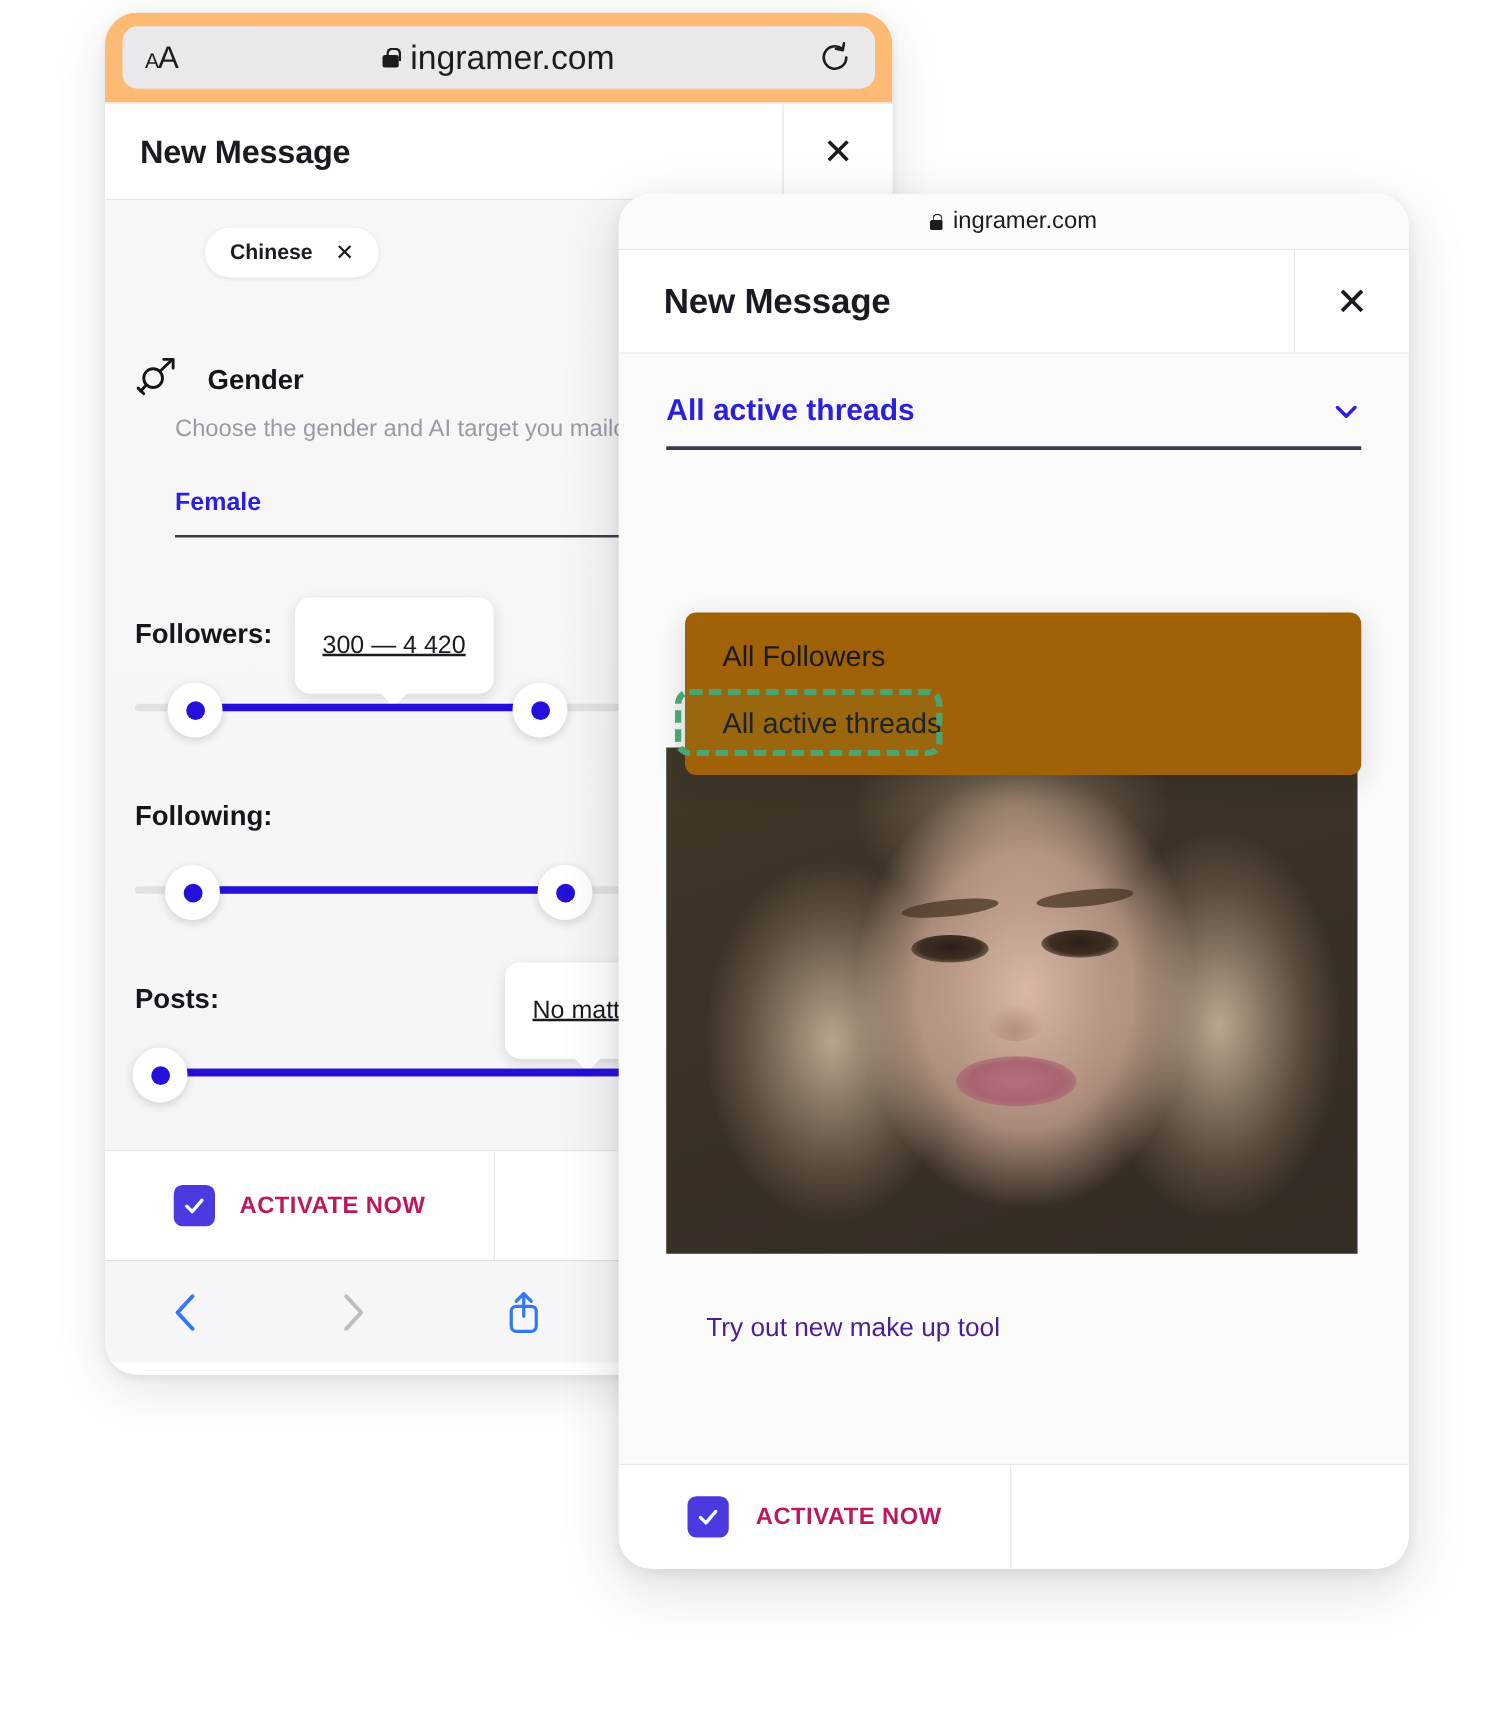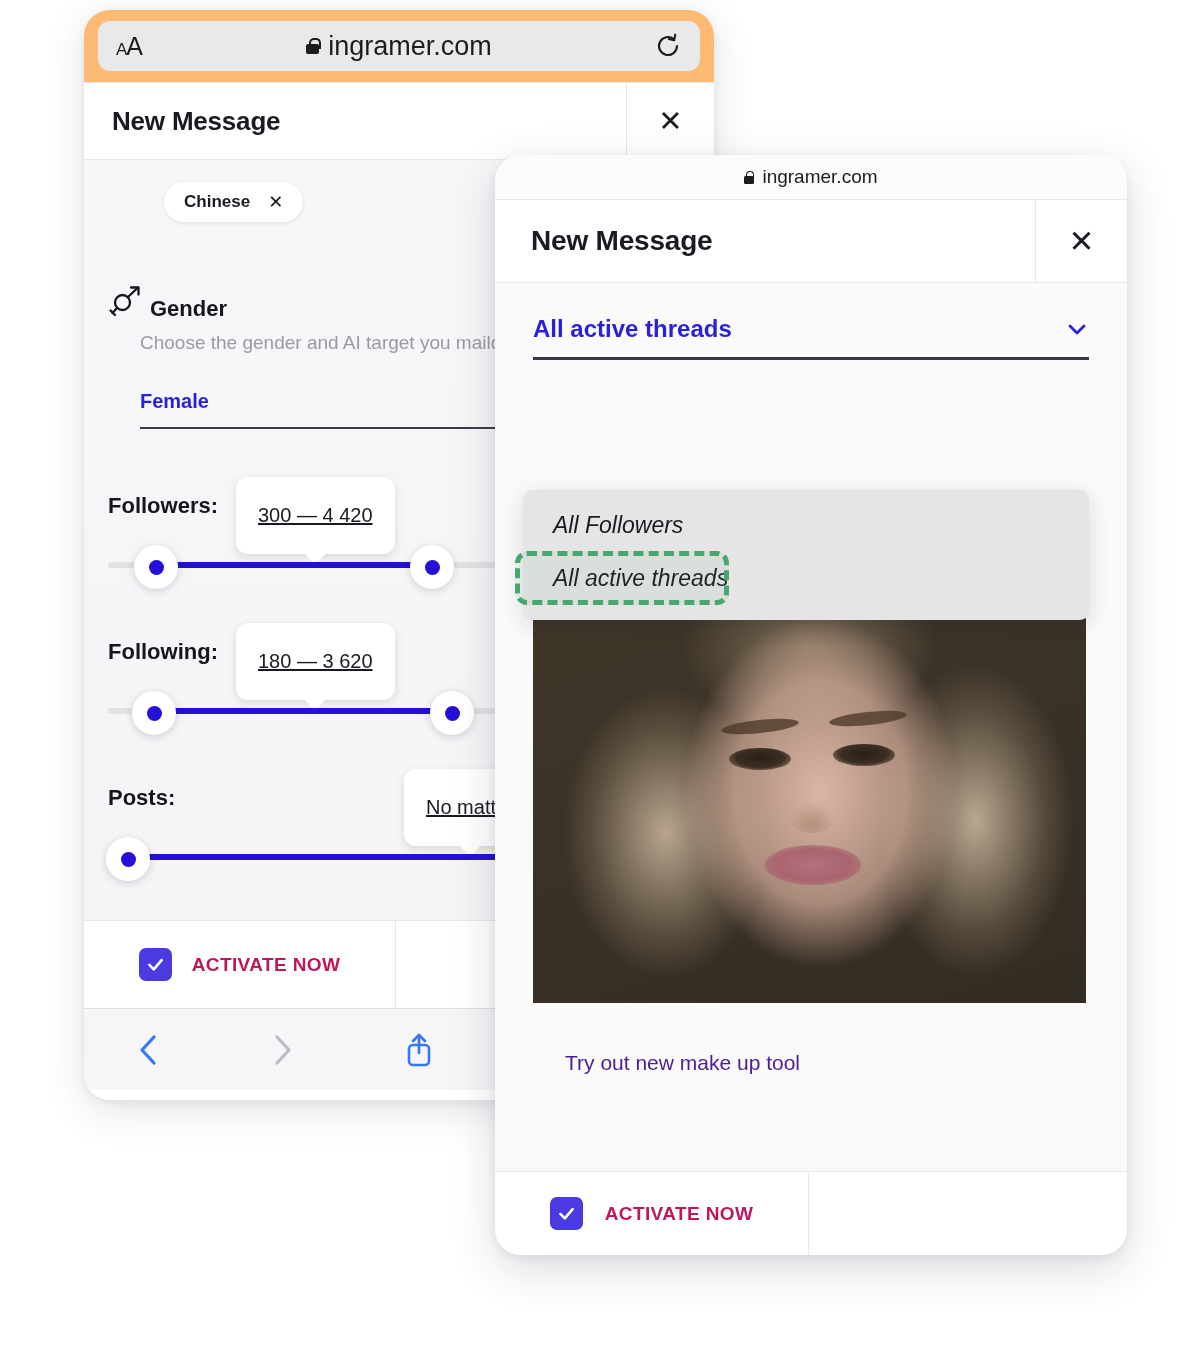--- a/index.html
+++ b/index.html
@@ -67,21 +67,21 @@
     padding: 22px 0 0 0;
   }
   .chip {
     display: inline-flex; align-items: center; gap: 18px;
     background: #fff; border-radius: 22px; padding: 9px 20px;
     margin-left: 80px; box-shadow: 0 1px 4px rgba(20,20,40,.10);
     font-size: 17px; font-weight: 700; color: #1a1a22;
   }
   .chip .x { font-size: 18px; font-weight: 400; color: #1a1a22; }
 
-  .gender-row { display: flex; align-items: flex-end; gap: 8px; margin: 62px 0 0 24px; }
+  .gender-row { display: flex; align-items: center; gap: 24px; margin: 62px 0 0 24px; }
   .gender-title { font-size: 22px; font-weight: 700; color: #15151d; }
   .gender-sub { margin: 10px 0 0 56px; font-size: 19px; color: #9a9aa6; white-space: nowrap; }
   .gender-value {
     margin: 36px 0 0 56px; font-size: 20px; font-weight: 700; color: #2a1fdb;
   }
   .gender-underline { margin: 14px 0 0 56px; height: 2px; background: #3b3b48; width: 420px; }
 
   .slider-block { margin-top: 42px; padding-left: 24px; position: relative; }
   .slider-label { font-size: 22px; font-weight: 700; color: #15151d; }
   .bubble {
@@ -167,24 +167,24 @@
 
   .select-row {
     position: relative; margin: 0 38px; padding-top: 32px;
     display: flex; align-items: center; border-bottom: 3px solid #3b3b48;
     padding-bottom: 14px;
   }
   .select-value { font-size: 24px; font-weight: 700; color: #2a1fdb; flex: 1; }
   .chev { width: 24px; height: 24px; }
 
   .dropdown {
-    position: absolute; left: 28px; right: 38px; top: 207px;
-    background: #e5e5e5; border-radius: 9px;
+    position: absolute; left: 53px; right: 38px; top: 207px;
+    background: #a16207; border-radius: 9px;
     box-shadow: 0 6px 22px rgba(20,20,45,.14);
-    padding: 10px 0 14px 0; z-index: 5; font-style: italic;
+    padding: 10px 0 14px 0; z-index: 5;
   }
   .dd-item { padding: 12px 30px; font-size: 23px; color: #1a1a22; }
   .dd-item.highlight {
     position: relative; margin: 2px 0;
   }
   .dd-ring {
     position: absolute; left: -8px; top: -2px;
     width: 214px; height: 54px; border: 5px dashed #4aa570;
     border-radius: 12px; background: rgba(74,165,112,.07);
     pointer-events: none;
@@ -294,21 +294,20 @@
           <div class="rail"></div>
           <div class="fill" style="left:48px; width:276px;"></div>
           <div class="thumb" style="left:26px;"></div>
           <div class="thumb" style="left:302px;"></div>
         </div>
       </div>
 
       
       <div class="slider-block" style="margin-top:60px;">
         <span class="slider-label">Following:</span>
-        <div class="bubble" style="left:152px; top:-16px;">180 — 3 620</div>
         <div class="track">
           <div class="rail"></div>
           <div class="fill" style="left:46px; width:298px;"></div>
           <div class="thumb" style="left:24px;"></div>
           <div class="thumb" style="left:322px;"></div>
         </div>
       </div>
 
       
       <div class="slider-block" style="margin-top:60px;">

